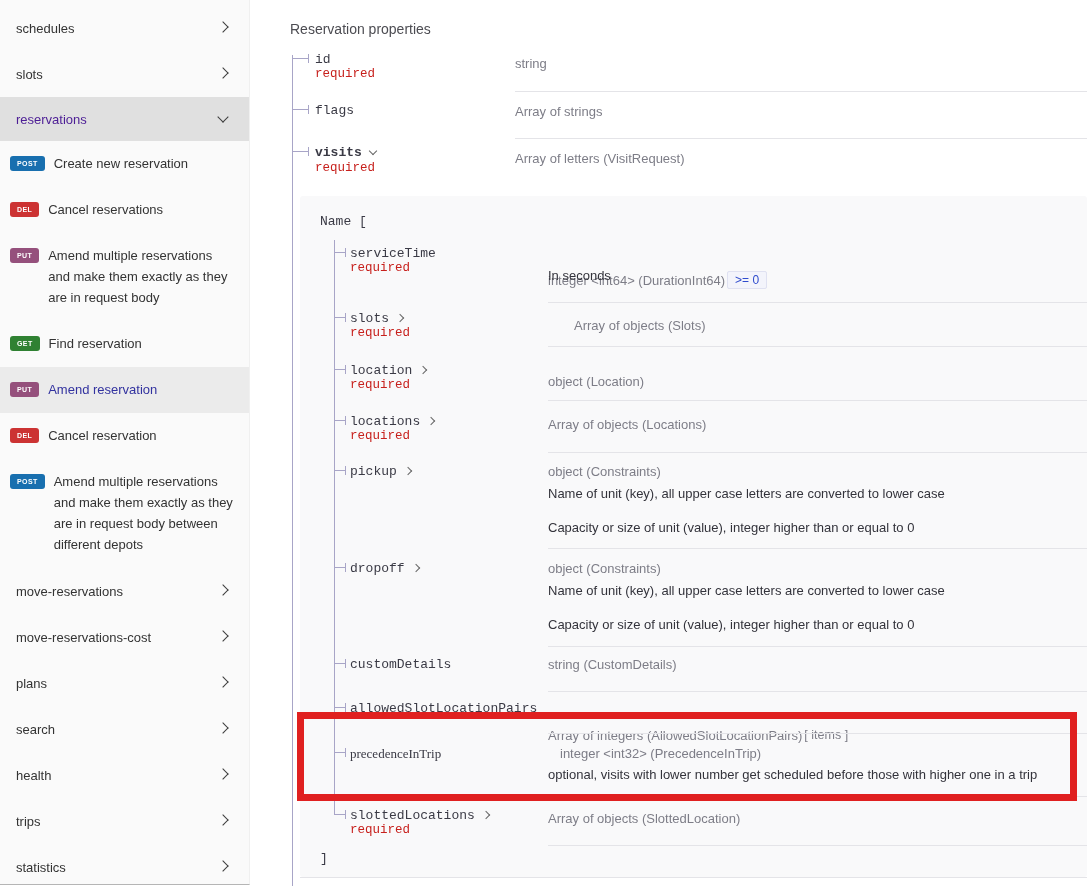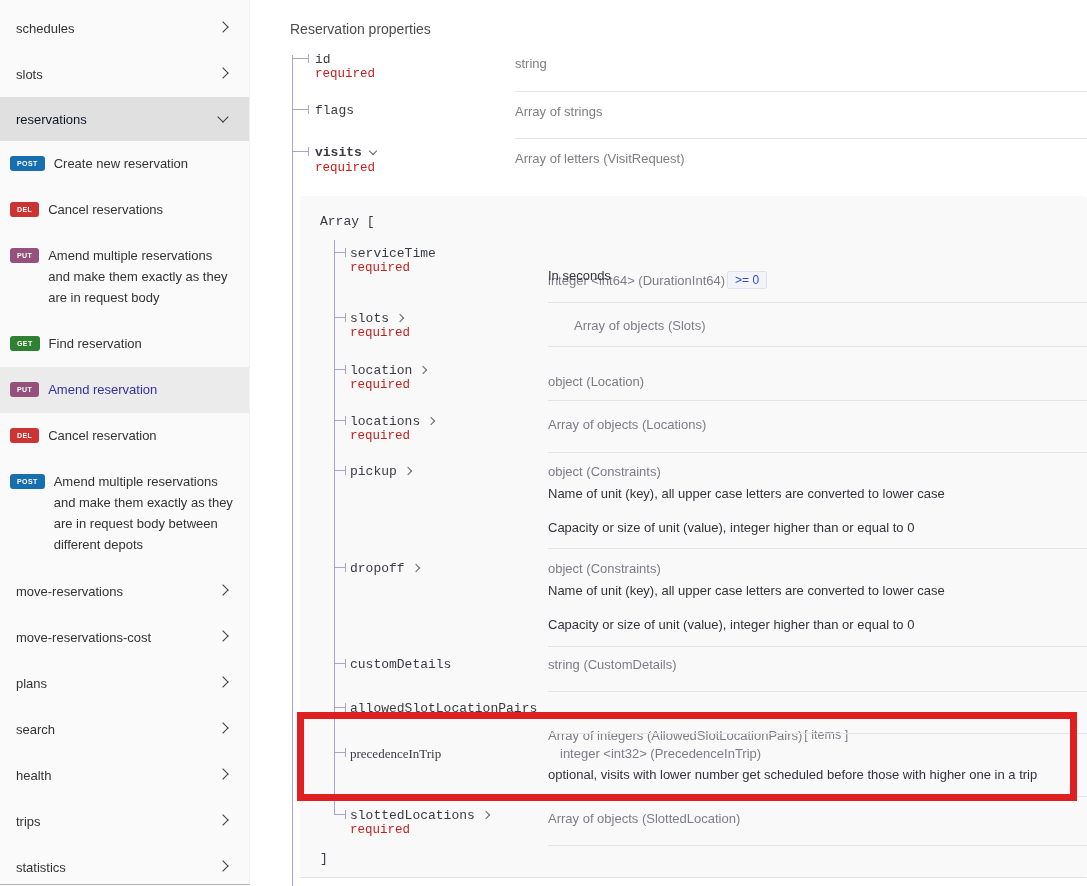--- a/index.html
+++ b/index.html
@@ -4,21 +4,21 @@
 <style>
   html,body{margin:0;padding:0;}
   body{font-family:"Liberation Sans",sans-serif;background:#fff;}
   .screen{position:relative;width:1087px;height:886px;overflow:hidden;background:#fff;}
 
   
   .sidebar{position:absolute;left:0;top:0;width:250px;height:885px;background:#fafafa;
            border-right:1px solid #f0f0f0;border-bottom:1px solid #b5b5b5;box-sizing:border-box;padding-top:5px;}
   .group{display:flex;align-items:center;justify-content:space-between;height:46px;
          padding:0 22px 0 16px;font-size:13px;color:#333;box-sizing:border-box;cursor:pointer;}
-  .group.active{height:44px;background:#e0e0e0;color:#0f172a;}
+  .group.active{height:44px;background:#e0e0e0;color:#4c1d95;}
   .schev{display:inline-block;width:7px;height:7px;border-right:1.7px solid #3c3c3c;
          border-bottom:1.7px solid #3c3c3c;transform:rotate(-45deg);margin-top:-3px;}
   .schev.down{transform:rotate(45deg);margin-top:-5px;}
   .op{display:flex;align-items:flex-start;gap:9px;padding:12px 16px 13px 10px;
       font-size:13px;line-height:21px;color:#333;cursor:pointer;}
   .op.active{background:#ebebeb;}
   .op.active .op-label{color:#32329f;}
   .badge{flex:0 0 auto;margin-top:3px;font-size:7px;font-weight:bold;letter-spacing:.4px;
          color:#fff;border-radius:3px;padding:4px 7px;line-height:7px;text-align:center;min-width:15px;}
   .m-post{background:#186faf;}
@@ -168,21 +168,21 @@
     <span class="pname n1" style="top:103px;">flags</span>
     <span class="ptype t1" style="top:104px;text-align:center;">Array of strings</span>
     <div class="sep s1" style="top:138px;"></div>
 
     <div class="conn c1" style="top:151px;"></div>
     <div class="tick k1" style="top:147px;"></div>
     <span class="pname n1 bold" style="top:145px;"><span>visits</span><span class="pchev down"></span></span>
     <span class="preq n1" style="top:161px;">required</span>
     <span class="ptype t1" style="top:151px;">Array of letters (VisitRequest)</span>
 
-    <span class="amark" style="left:30px;top:214px;">Array [</span>
+    <span class="amark" style="left:30px;top:214px;">Name [</span>
 
     <div class="conn c2" style="top:252px;"></div>
     <div class="tick k2" style="top:248px;"></div>
     <span class="pname n2" style="top:246px;">serviceTime</span>
     <span class="preq n2" style="top:261px;">required</span>
     <div class="typerow t2" style="top:247px;">
       <span class="ptype">integer &lt;int64&gt; (DurationInt64)</span>
       <span class="cbadge">&gt;= 0</span>
     </div>
     <span class="pdesc t2" style="top:268px;">In seconds</span>

